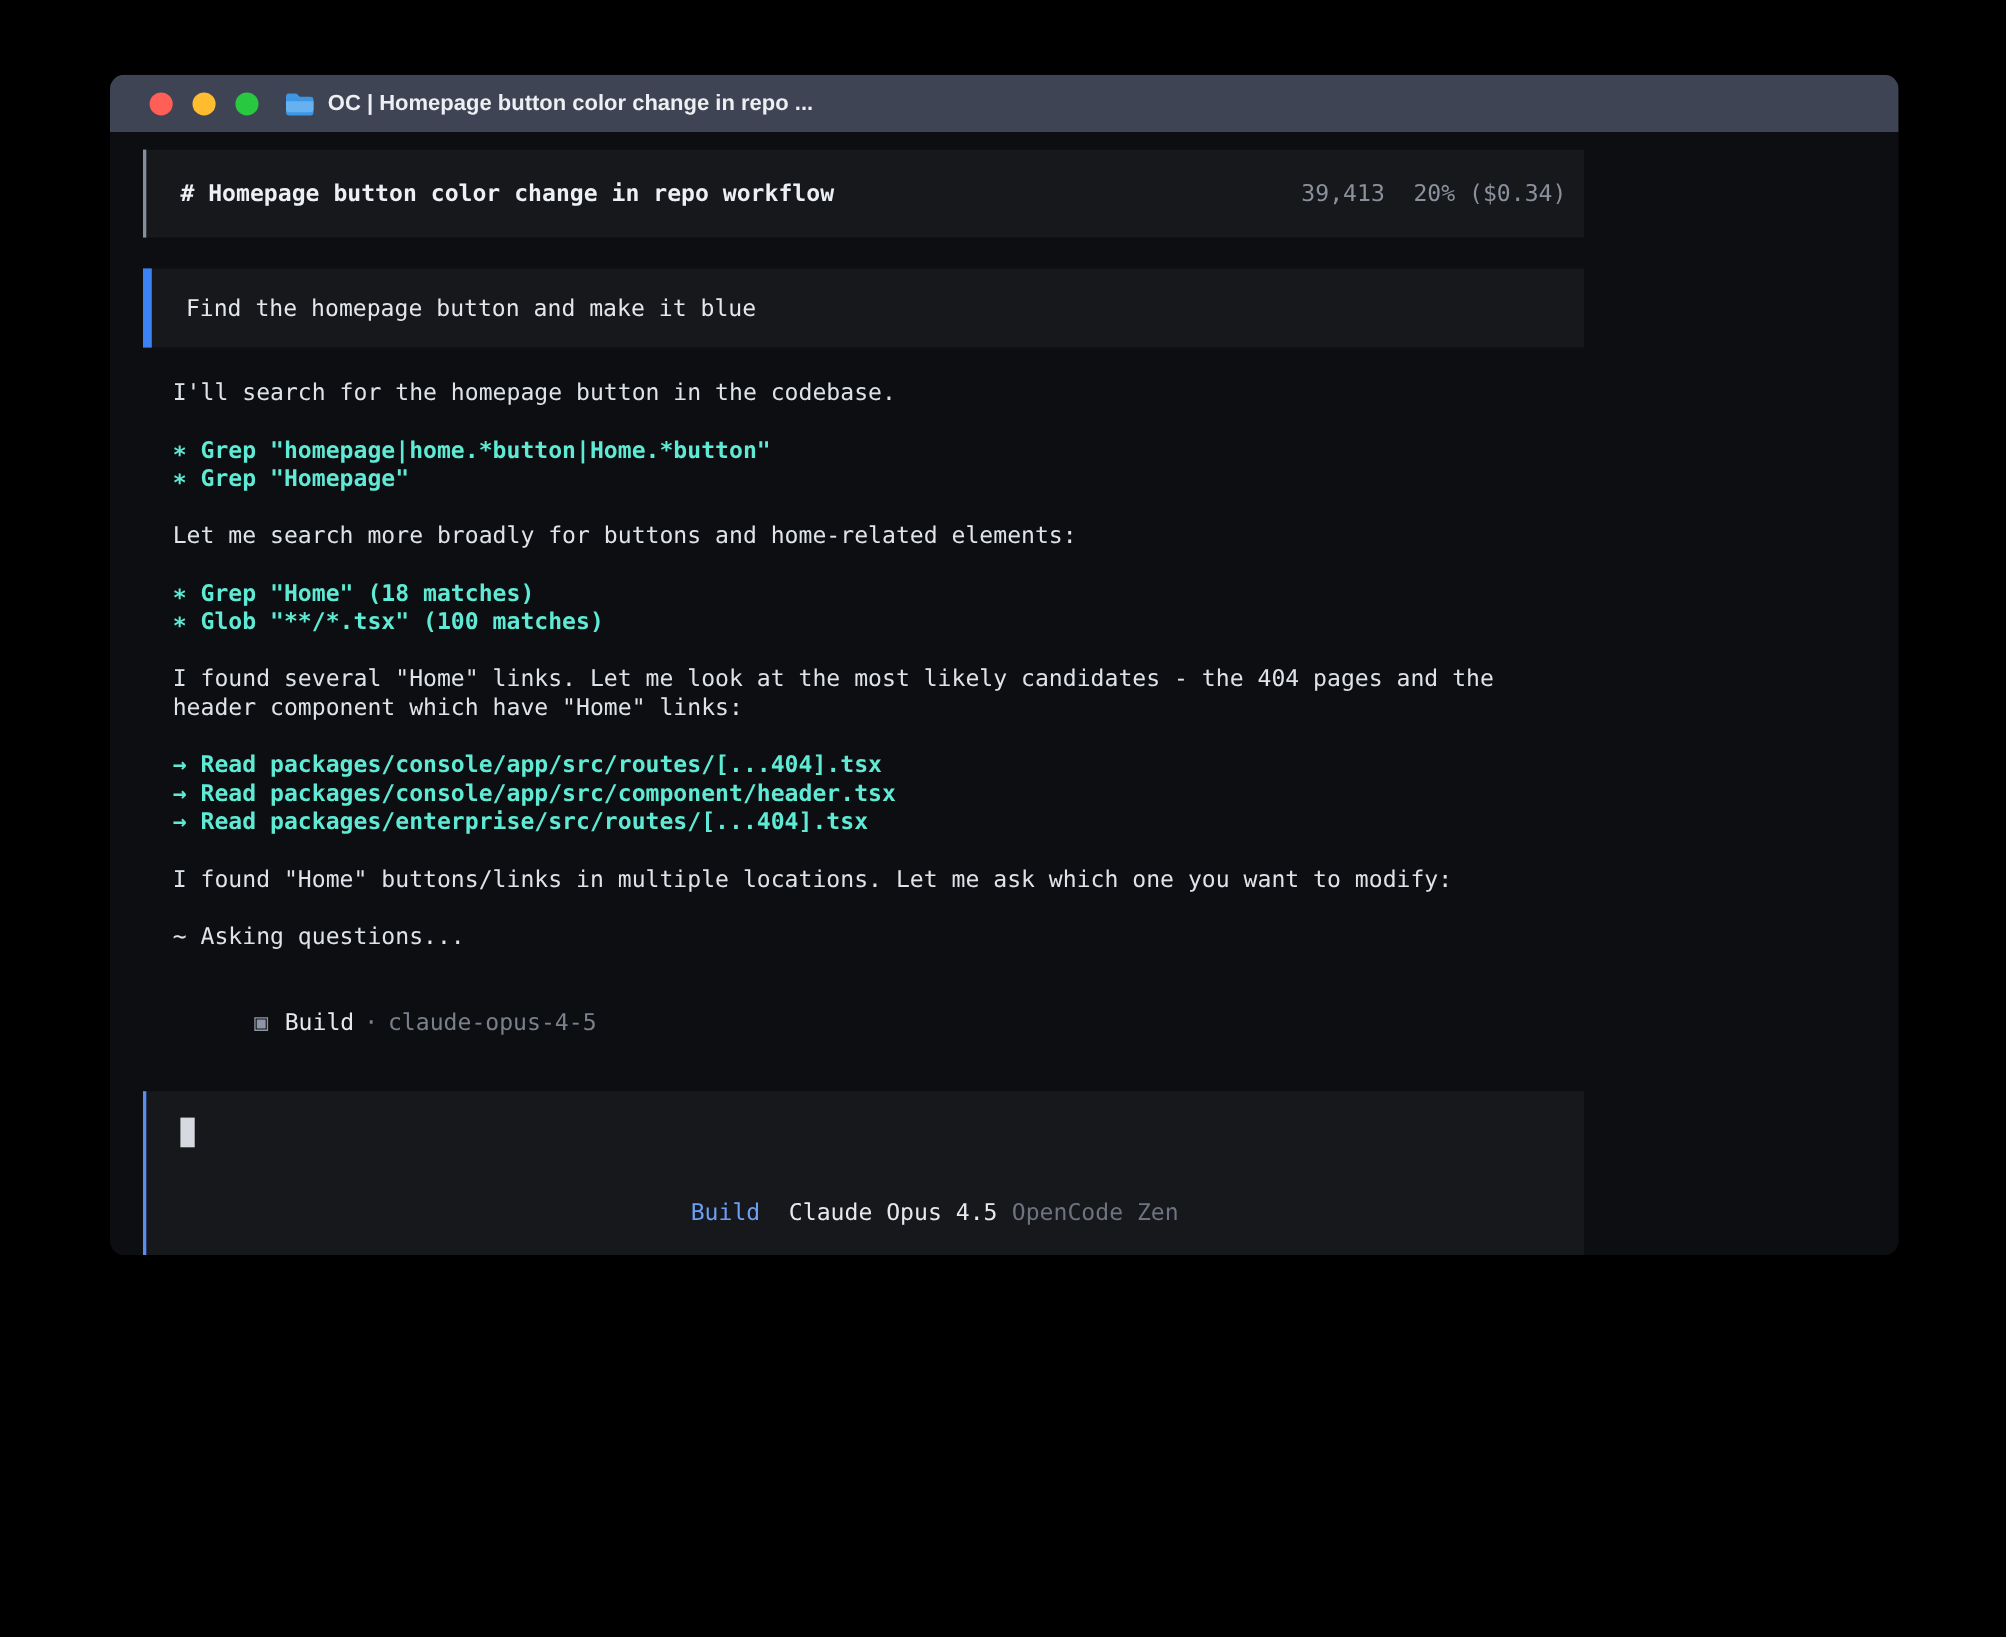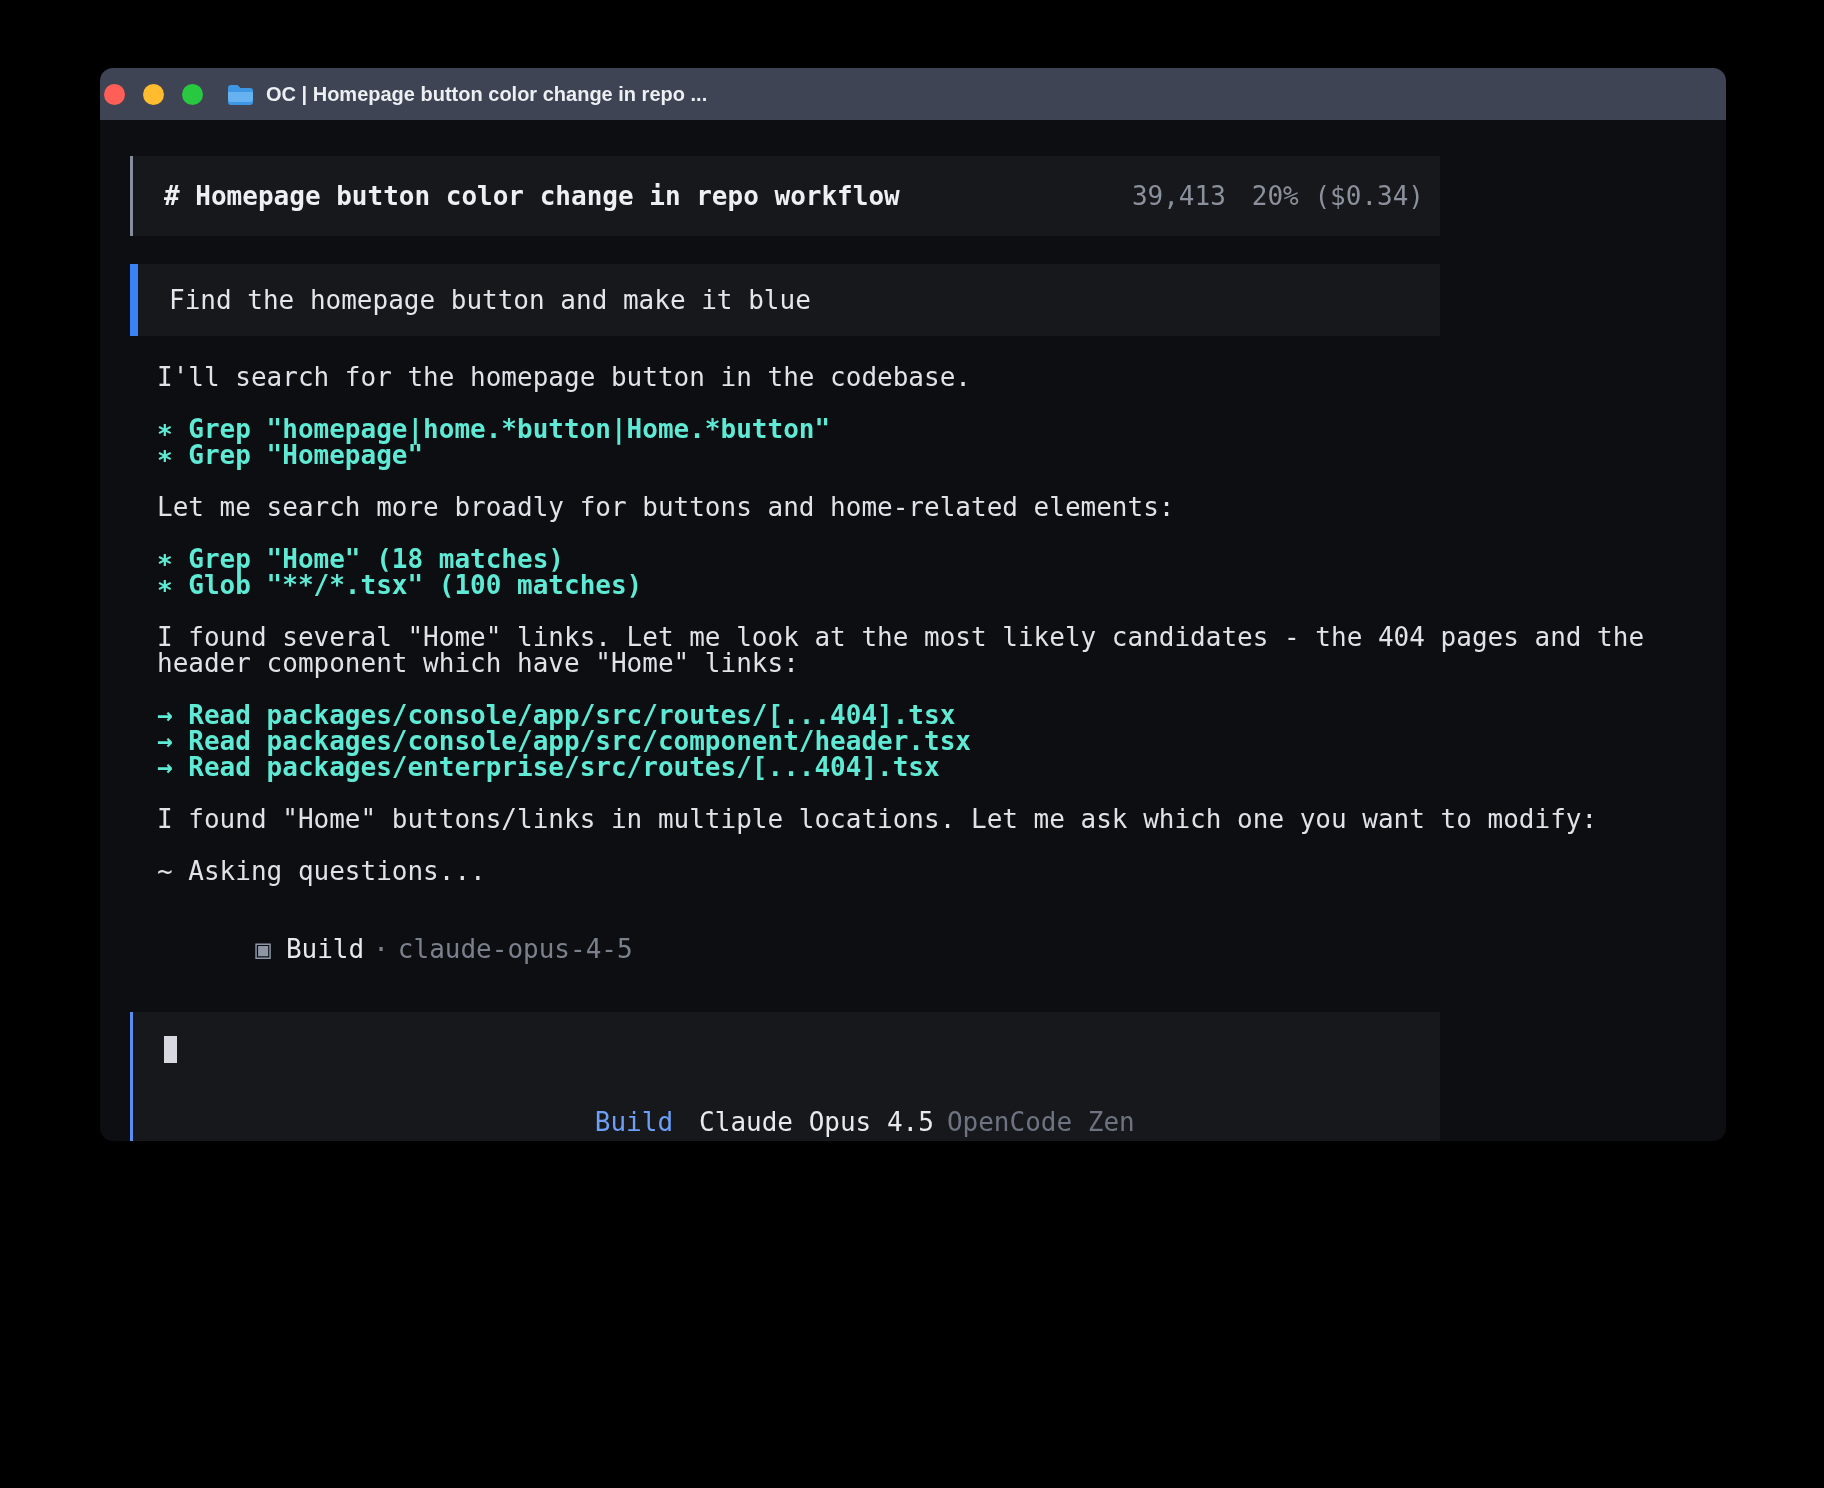--- a/index.html
+++ b/index.html
@@ -14,38 +14,38 @@
     position:absolute; left:100px; top:68px;
     width:1626px; height:1073px;
     background:#0d0e11;
     border-radius:13px;
     overflow:hidden;
   }
   .titlebar {
     height:52px;
     background:#3e4453;
     display:flex; align-items:center;
-    padding:0 4px;
+    padding:0 36px;
     text-align:right;
   }
   .traffic-lights { display:flex; gap:18px; margin-right:24px; }
   .light { width:21px; height:21px; border-radius:50%; display:inline-block; }
   .light.red { background:#ff5f57; }
   .light.yellow { background:#febc2e; }
   .light.green { background:#28c840; }
   .folder-icon { display:inline-flex; margin-right:12px; }
   .window-title {
     font-family:"Liberation Sans", sans-serif;
     font-weight:bold; font-size:20px;
     color:#edeff3;
     white-space:nowrap;
   }
   .terminal {
-    padding:36px 0 0 30px;
-    font-size:26px;
+    padding:16px 0 0 30px;
+    font-size:21px;
     color:#dfe3e9;
   }
   .content-col { width:1310px; }
   .panel {
     background:#17181c;
     box-sizing:border-box;
   }
   .header-panel {
     height:80px;
     border-left:3px solid #878e9b;

